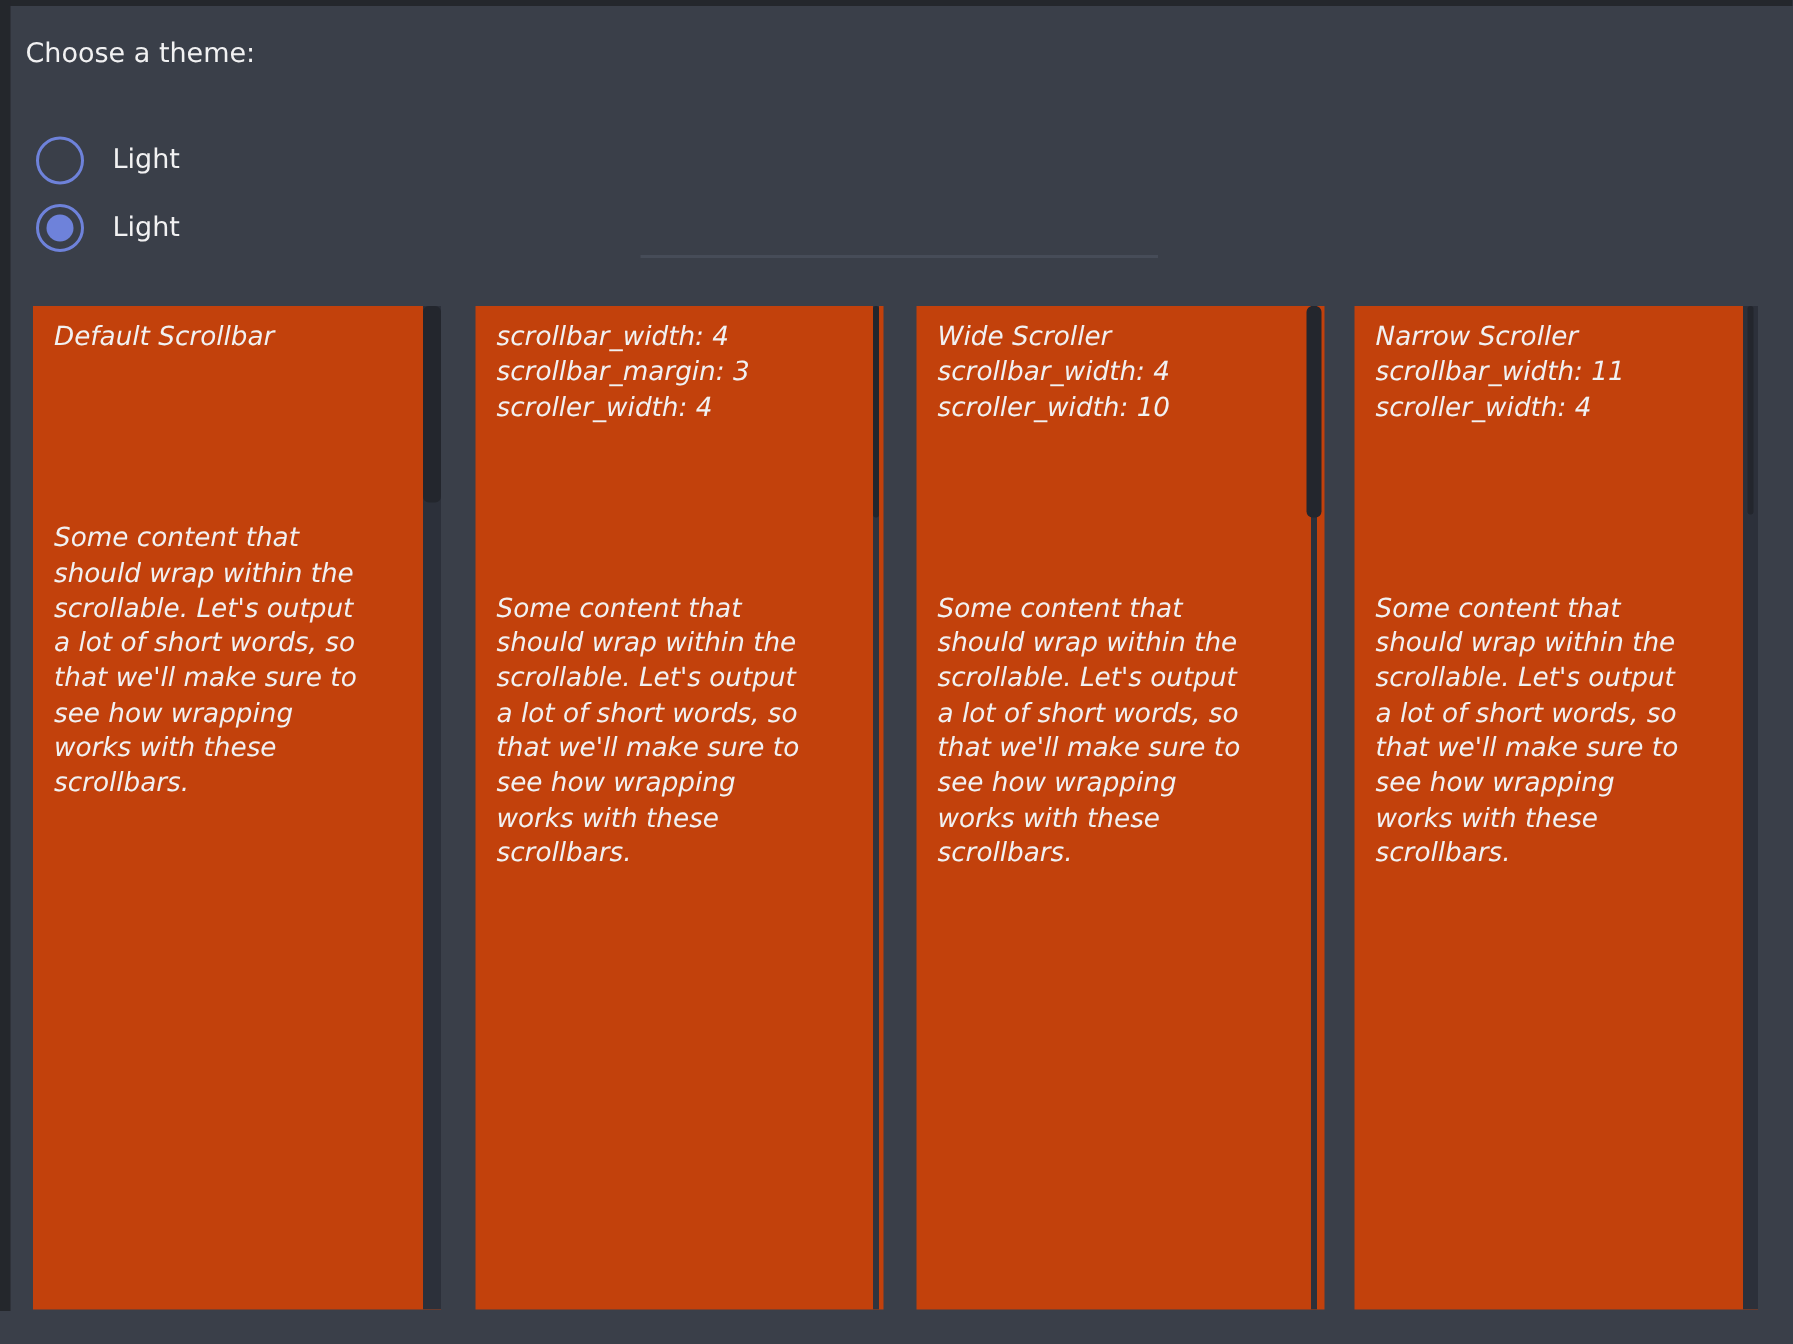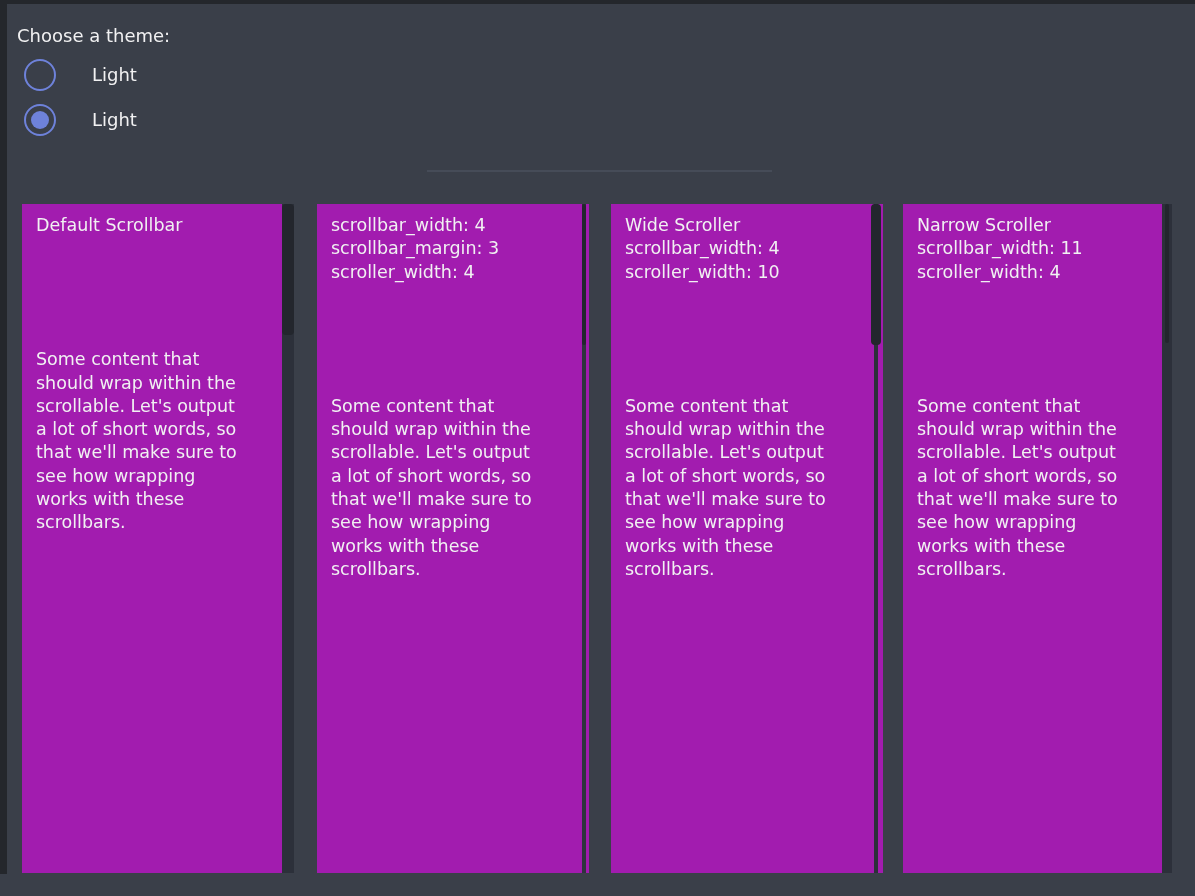--- a/index.html
+++ b/index.html
@@ -13,22 +13,23 @@
   }
   .frame-top  { position: absolute; left: 0; top: 0; width: 1195px; height: 4px; background: #24272c; }
   .frame-left { position: absolute; left: 0; top: 0; width: 7px; height: 874px; background: #24272c; }
 
   .theme-label {
     position: absolute; left: 17px; top: 24px;
     font-size: 18px; line-height: 24px;
   }
   .radio-row {
     position: absolute; left: 24px;
-    display: flex; align-items: center; gap: 36px;
+    display: flex; align-items: center; gap: 19px;
     cursor: pointer;
+    margin-top: 32px;
   }
   .radio-circle {
     width: 28px; height: 28px;
     border: 2px solid #6e82da;
     border-radius: 50%;
     display: flex; align-items: center; justify-content: center;
     box-sizing: content-box;
     flex: 0 0 auto;
   }
   .radio-dot {
@@ -40,24 +41,25 @@
 
   .divider {
     position: absolute; left: 427px; top: 170px;
     width: 345px; height: 2px;
     background: #464c58;
   }
 
   .panel {
     position: absolute; top: 204px;
     width: 272px; height: 669px;
-    background: #a21caf;
+    background: #c2410c;
     box-sizing: border-box;
     padding: 10px 26px 10px 14px;
     overflow: hidden;
+    font-style: italic;
   }
   .panel-title, .panel-params, .panel-body {
     font-size: 17.5px;
     line-height: 23.3px;
     white-space: pre-line;
   }
   .panel-body { margin-top: 111px; }
 
   .sb-track, .sb-thumb { position: absolute; }
   .sb-track { top: 0; bottom: 0; background: #2c303a; }

